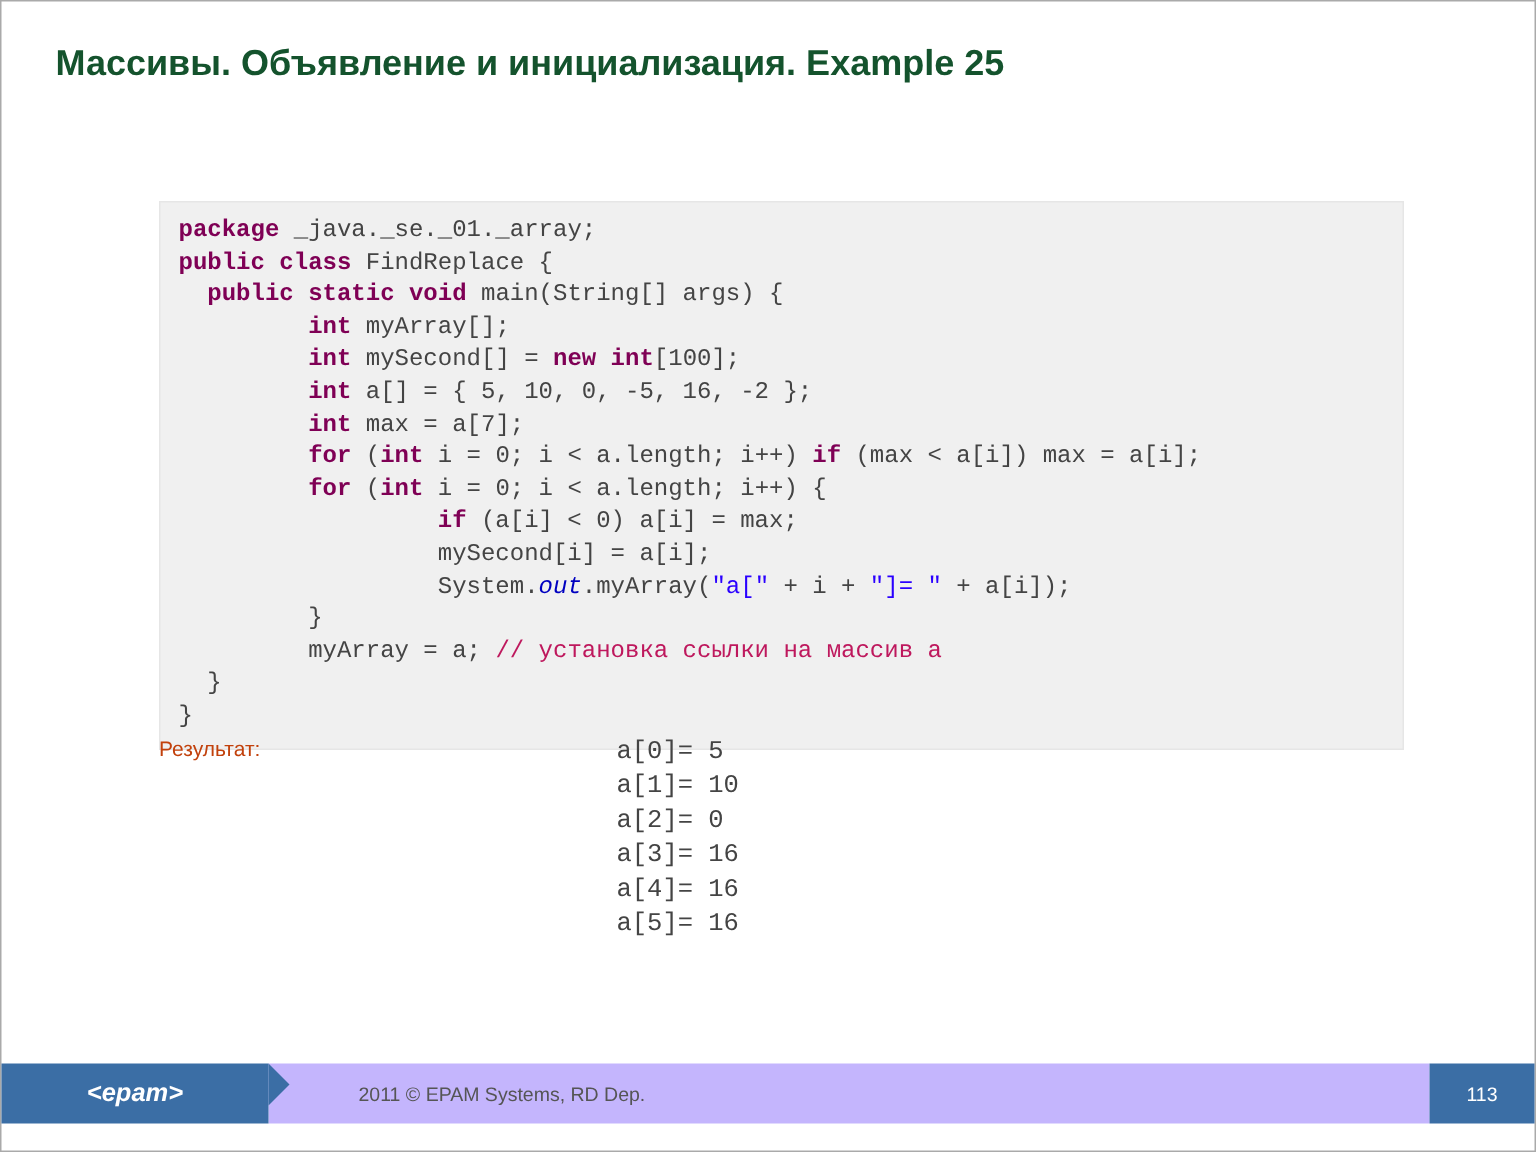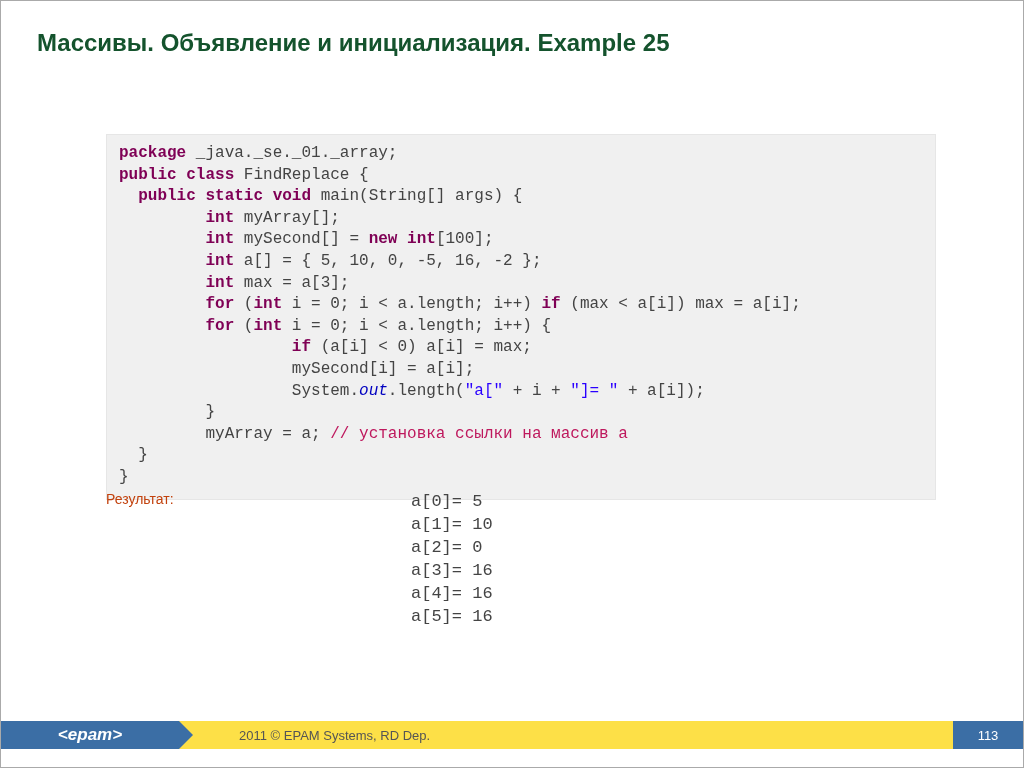--- a/index.html
+++ b/index.html
@@ -45,21 +45,21 @@
     top: 490px; left: 410px;
     font-family: "Courier New", monospace;
     font-size: 17px;
     line-height: 1.35;
     color: #444;
     white-space: pre;
   }
   .footer-bar {
     position: absolute;
     left: 0; right: 0; bottom: 18px;
-    height: 28px;
+    height: 40px;
     display: flex;
     align-items: stretch;
   }
   .footer-logo {
     width: 178px;
     background: #3b6ea5;
     position: relative;
     color: #fff;
     display: flex;
     align-items: center;
@@ -72,21 +72,21 @@
     content: "";
     position: absolute;
     right: -14px; top: 0;
     width: 0; height: 0;
     border-top: 14px solid transparent;
     border-bottom: 14px solid transparent;
     border-left: 14px solid #3b6ea5;
   }
   .footer-text {
     flex: 1;
-    background: #fde047;
+    background: #c4b5fd;
     color: #555;
     font-size: 13px;
     display: flex;
     align-items: center;
     padding-left: 60px;
   }
   .footer-page {
     width: 70px;
     background: #3b6ea5;
     color: #fff;
@@ -102,26 +102,26 @@
 <div class="slide">
 
   <div class="title">Массивы. Объявление и инициализация. Example 25</div>
 
   <div class="code-block"><span class="kw">package</span><span> _java._se._01._array;</span>
 <span class="kw">public</span> <span class="kw">class</span><span> FindReplace {</span>
   <span class="kw">public</span> <span class="kw">static</span> <span class="kw">void</span><span> main(String[] args) {</span>
          <span class="kw">int</span><span> myArray[];</span>
          <span class="kw">int</span><span> mySecond[] = </span><span class="kw">new</span> <span class="kw">int</span><span>[100];</span>
          <span class="kw">int</span><span> a[] = { 5, 10, 0, -5, 16, -2 };</span>
-         <span class="kw">int</span><span> max = a[3];</span>
+         <span class="kw">int</span><span> max = a[7];</span>
          <span class="kw">for</span><span> (</span><span class="kw">int</span><span> i = 0; i &lt; a.length; i++) </span><span class="kw">if</span><span> (max &lt; a[i]) max = a[i];</span>
          <span class="kw">for</span><span> (</span><span class="kw">int</span><span> i = 0; i &lt; a.length; i++) {</span>
                   <span class="kw">if</span><span> (a[i] &lt; 0) a[i] = max;</span>
                   <span>mySecond[i] = a[i];</span>
-                  <span>System.</span><span class="fld">out</span><span>.length(</span><span class="str">"a["</span><span> + i + </span><span class="str">"]= "</span><span> + a[i]);</span>
+                  <span>System.</span><span class="fld">out</span><span>.myArray(</span><span class="str">"a["</span><span> + i + </span><span class="str">"]= "</span><span> + a[i]);</span>
          <span>}</span>
          <span>myArray = a; </span><span class="cmt">// установка ссылки на массив a</span>
   <span>}</span>
 <span>}</span></div>
 
   <div class="result-label">Результат:</div>
 
   <div class="output-block">a[0]= 5
 a[1]= 10
 a[2]= 0

